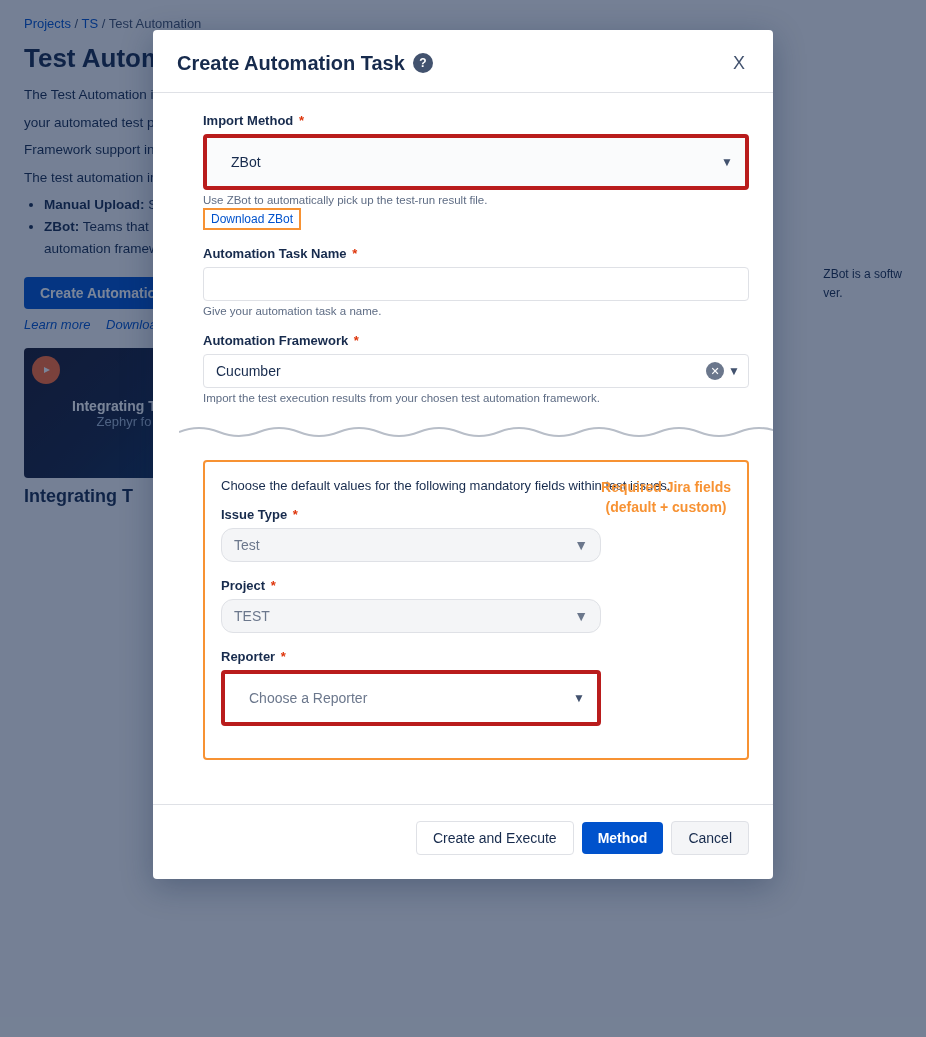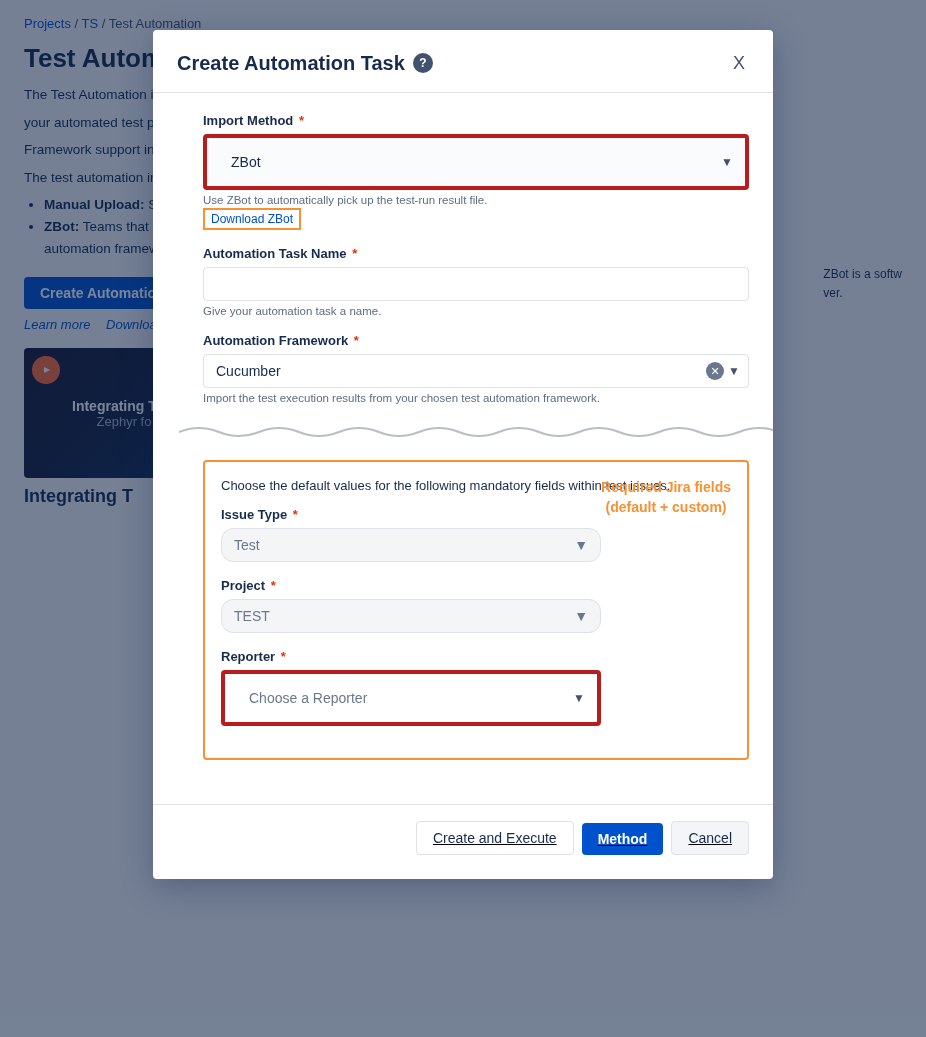--- a/index.html
+++ b/index.html
@@ -322,27 +322,26 @@
       font-size: 14px;
       color: #6b778c;
       display: flex;
       align-items: center;
       justify-content: space-between;
       cursor: not-allowed;
     }
 
     .modal-footer {
       display: flex;
-      align-items: flex-end;
+      align-items: center;
       justify-content: flex-end;
       gap: 8px;
       padding: 16px 24px 0;
       border-top: 1px solid #dfe1e6;
       margin-top: 8px;
-      text-decoration: underline;
     }
 
     .btn-secondary {
       background: #f4f5f7;
       color: #172b4d;
       border: 1px solid #dfe1e6;
       padding: 8px 16px;
       border-radius: 4px;
       font-size: 14px;
       font-weight: 500;

